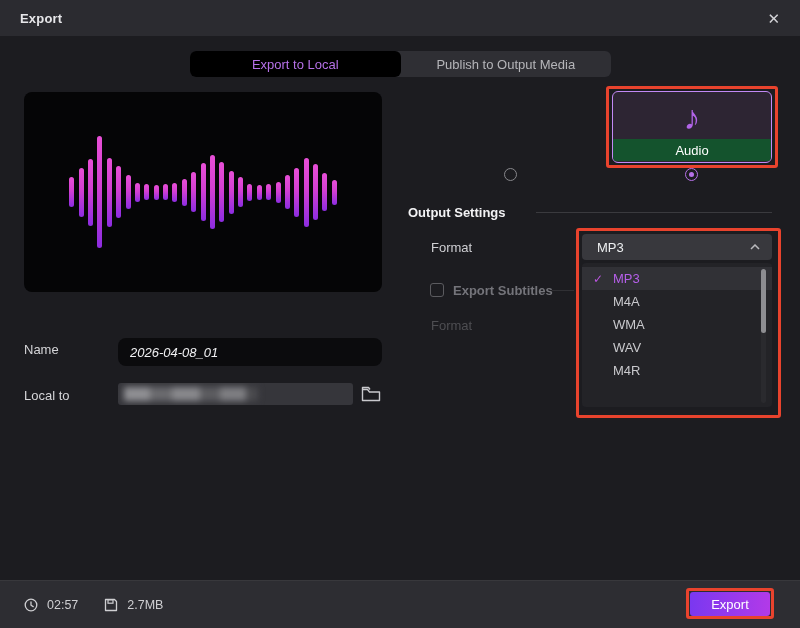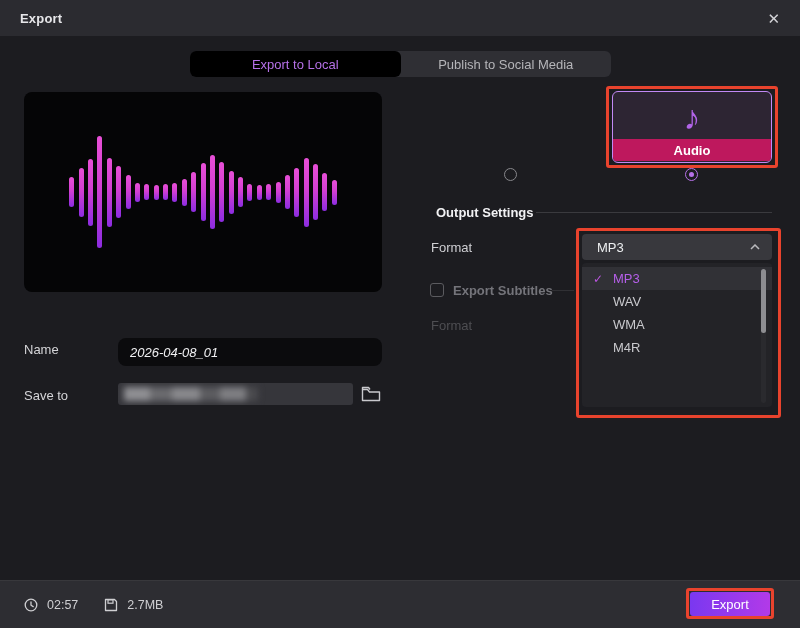--- a/index.html
+++ b/index.html
@@ -36,30 +36,30 @@
   .blurwrap i{display:block;height:14px;}
 
   
   .card{position:absolute;width:162px;height:70px;border-radius:6px;overflow:hidden;}
   .card .icon-area{height:48px;display:flex;align-items:center;justify-content:center;}
   .card .strip{height:22px;display:flex;align-items:center;justify-content:center;font-size:13px;}
   .card.video{left:430px;top:92px;background:#29292d;}
   .card.video .strip{background:#3a3a3f;color:#c9c9cd;}
   .card.audio{left:612px;top:91px;width:160px;height:72px;border:1px solid #c289f5;background:#2d2533;}
   .card.audio .icon-area{height:47px;}
-  .card.audio .strip{background:#be185d;color:#ffffff;font-weight:700;}
+  .card.audio .strip{background:#14532d;color:#ffffff;font-weight:400;}
   .music-note{color:#b164e8;font-size:34px;line-height:1;margin-top:2px;}
 
   .radio{position:absolute;width:13px;height:13px;border-radius:50%;}
   .radio.off{left:504px;top:168px;border:1.5px solid #87878b;}
   .radio.on{left:685px;top:168px;border:1.5px solid #b671e8;display:flex;align-items:center;justify-content:center;}
   .radio.on i{display:block;width:5px;height:5px;border-radius:50%;background:#b671e8;}
 
   
-  .section-title{position:absolute;left:436px;top:205px;color:#f2f2f4;font-size:13px;font-weight:700;}
+  .section-title{position:absolute;left:408px;top:205px;color:#f2f2f4;font-size:13px;font-weight:700;}
   .hr{position:absolute;height:1px;background:#3a3a3e;}
   .label{position:absolute;font-size:13px;color:#cfcfd3;}
   .label.disabled{color:#4e4e52;}
 
   .select{position:absolute;left:582px;top:234px;width:190px;height:26px;background:#38383d;
     border-radius:4px;display:flex;align-items:center;justify-content:space-between;
     padding:0 12px 0 15px;color:#eceef0;font-size:13px;cursor:pointer;}
   .dropdown{position:absolute;left:582px;top:263px;width:190px;height:144px;background:#232327;
     border-radius:4px;padding-top:4px;}
   .dd-item{height:23px;display:flex;align-items:center;padding-left:11px;font-size:13px;color:#c9c9cd;cursor:pointer;}
@@ -92,21 +92,21 @@
 
 <div id="dialog">
 
   <div class="titlebar">
     <span class="title">Export</span>
     <span class="close">✕</span>
   </div>
 
   <div class="tabs">
     <div class="tab selected">Export to Local</div>
-    <div class="tab unselected">Publish to Social Media</div>
+    <div class="tab unselected">Publish to Output Media</div>
   </div>
 
   <div class="preview">
     <div id="waveform">
         <div class="bar" style="height: 30px;"></div>
         <div class="bar" style="height: 49px;"></div>
         <div class="bar" style="height: 67px;"></div>
         <div class="bar" style="height: 112px;"></div>
         <div class="bar" style="height: 69px;"></div>
         <div class="bar" style="height: 52px;"></div>
@@ -132,21 +132,21 @@
         <div class="bar" style="height: 69px;"></div>
         <div class="bar" style="height: 56px;"></div>
         <div class="bar" style="height: 38px;"></div>
         <div class="bar" style="height: 25px;"></div>
       </div>
   </div>
 
   <span class="field-label" style="left:24px;top:342px;text-align:right;">Name</span>
   <input class="name-input" type="text" value="2026-04-08_01" style="">
 
-  <span class="field-label" style="left:24px;top:388px;">Save to</span>
+  <span class="field-label" style="left:24px;top:388px;">Local to</span>
   <div class="saveto-box">
     <span class="blurwrap">
       <i style="width:26px;background:#8f8f93;"></i>
         <i style="width:22px;background:#6a6a6e;"></i>
       <i style="width:28px;background:#88888c;"></i>
         <i style="width:20px;background:#5c5c60;"></i>
       <i style="width:26px;background:#7e7e82;"></i>
         <i style="width:12px;background:#4a4a4e;"></i>
     </span>
   </div>
@@ -180,25 +180,29 @@
     </svg>
   </div>
 
   <div class="dropdown">
     <div class="dd-item selected">
       <span class="check">✓</span>
       <span>MP3</span>
     </div>
     <div class="dd-item">
       <span class="spacer"></span>
+        <span>M4A</span>
+    </div>
+    <div class="dd-item">
+      <span class="spacer"></span>
+        <span>WMA</span>
+    </div>
+    <div class="dd-item">
+      <span class="spacer"></span>
         <span>WAV</span>
-    </div>
-    <div class="dd-item">
-      <span class="spacer"></span>
-        <span>WMA</span>
     </div>
     <div class="dd-item">
       <span class="spacer"></span>
         <span>M4R</span>
     </div>
     <div class="scrolltrack">
       <div class="scrollthumb"></div>
     </div>
   </div>
   <div class="annot dropdown-box"></div>

